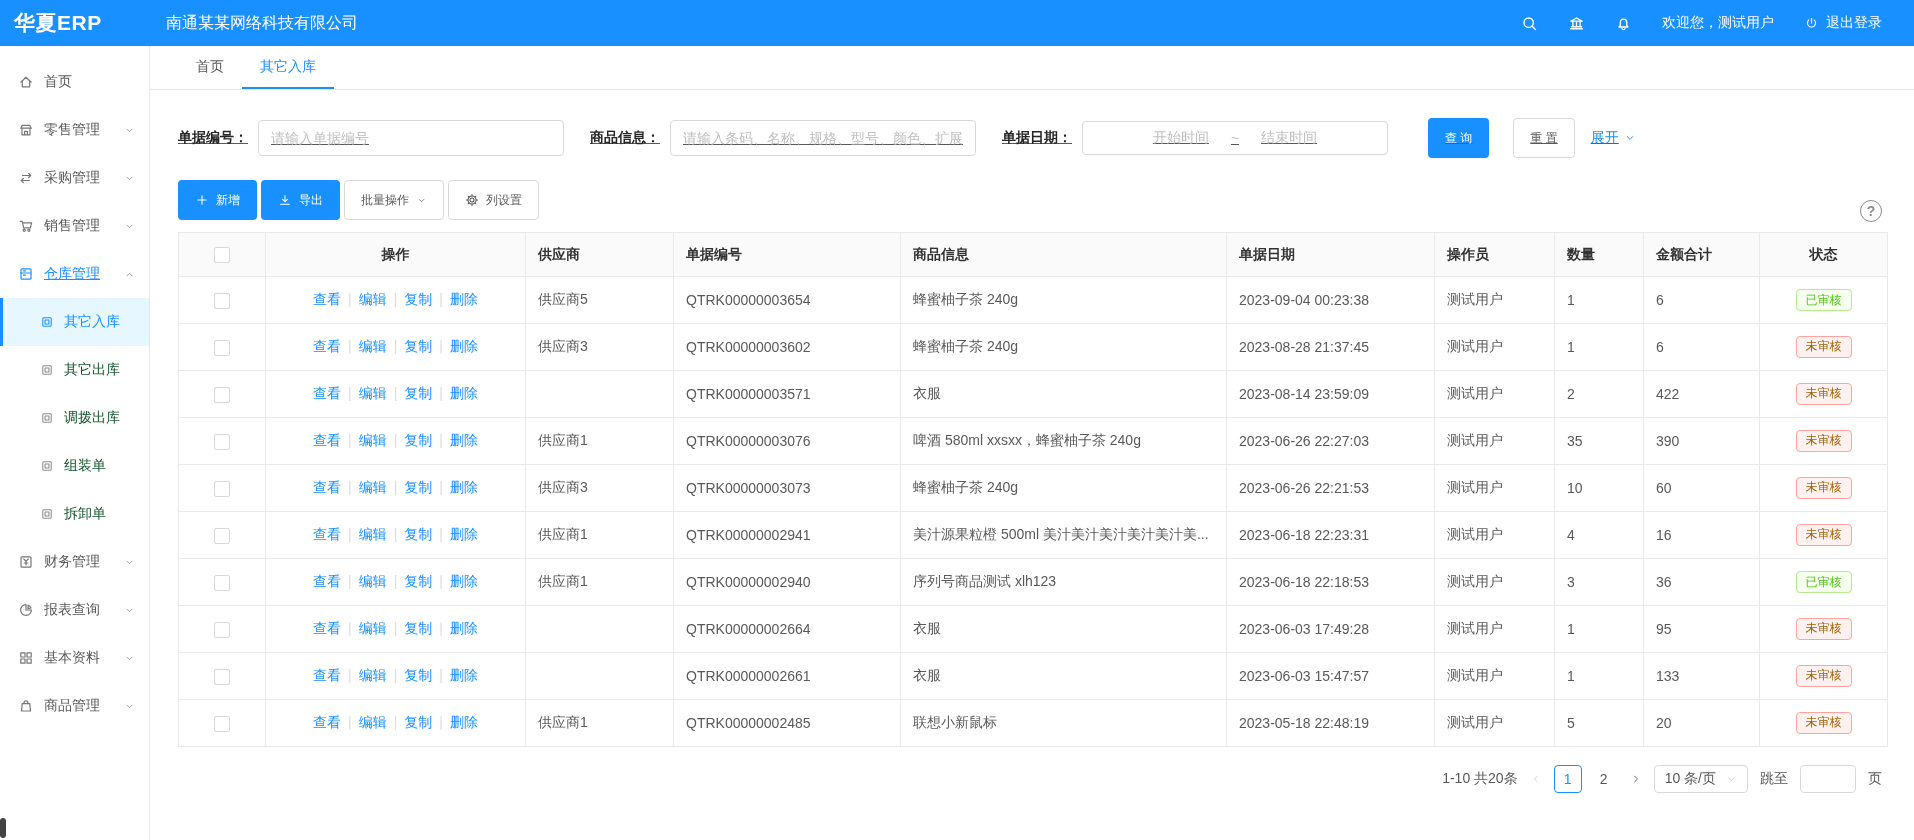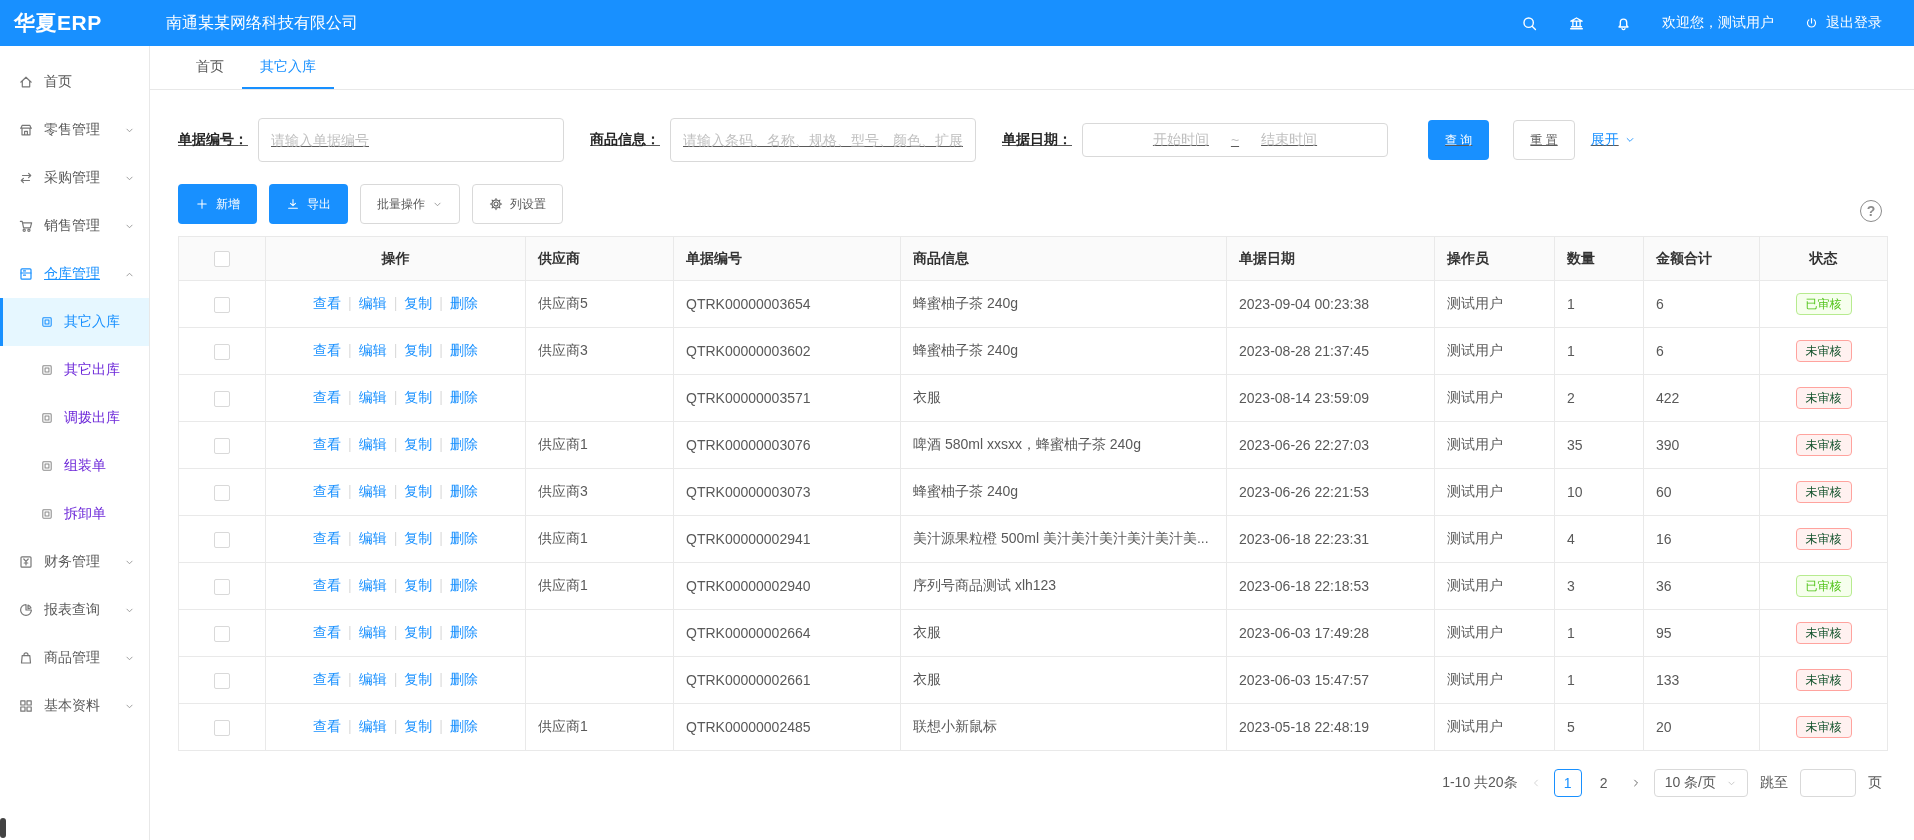--- a/index.html
+++ b/index.html
@@ -22,64 +22,64 @@
 
   
   .layout { display:flex; height:794px; }
   .sidebar { width:150px; flex:none; border-right:1px solid #e8e8e8; padding-top:12px; position:relative; background:#fff; }
   .side-item { display:flex; align-items:center; height:48px; padding:0 14px 0 18px; cursor:pointer; color:#595959; }
   .side-item .main-ic { width:16px; height:16px; color:#777; }
   .side-lbl { margin-left:10px; font-size:14px; white-space:nowrap; }
   .chev-slot { width:11px; height:11px; color:#8c8c8c; margin-left:auto; }
   .side-item.open { color:#1890ff;text-decoration:underline; }
   .side-item.open .main-ic { color:#1890ff; }
-  .side-sub { display:flex; align-items:center; height:48px; padding-left:37px; cursor:pointer; color:#6d28d9; border-left:3px solid transparent; }
+  .side-sub { display:flex; align-items:center; height:48px; padding-left:37px; cursor:pointer; color:#14532d; border-left:3px solid transparent; }
   .side-sub .main-ic { width:14px; height:14px; color:#8c8c8c; }
   .side-sub.active { background:#e6f7ff; color:#1890ff; border-left-color:#1890ff; }
   .side-sub.active .main-ic { color:#1890ff; }
   .scroll-thumb { position:absolute; left:0; bottom:2px; width:6px; height:20px; background:#424242; border-radius:3px; }
 
   
   .main { flex:1; min-width:0; }
   .tabbar { height:44px; border-bottom:1px solid #e8e8e8; display:flex; align-items:stretch; padding-left:28px; }
   .tab { display:flex; align-items:center; padding:0 18px; font-size:14px; color:#595959; cursor:pointer; border-bottom:2px solid transparent; }
   .tab.active { color:#1890ff; border-bottom-color:#1890ff; }
 
   
   .content { padding:0 28px; position:relative; }
 
   .filter-row { display:flex; align-items:center; margin-top:28px;text-decoration:underline; }
   .f-group { display:flex; align-items:center; margin-right:26px; }
   .f-label { font-weight:bold; color:#262626; margin-right:10px; white-space:nowrap; }
-  .f-input { width:306px; height:44px; border:1px solid #d9d9d9; border-radius:4px; padding:0 12px; font-size:14px; color:#595959; font-family:inherit; outline:none; }
+  .f-input { width:306px; height:36px; border:1px solid #d9d9d9; border-radius:4px; padding:0 12px; font-size:14px; color:#595959; font-family:inherit; outline:none; }
   .f-input::placeholder { color:#bfbfbf; }
   .daterange { width:306px; height:34px; border:1px solid #d9d9d9; border-radius:4px; display:flex; align-items:center; justify-content:center; gap:22px; color:#bfbfbf; cursor:pointer; background:#fff; }
   .btn { height:40px; border-radius:4px; font-size:12px; padding:0 16px; display:inline-flex; align-items:center; gap:7px; cursor:pointer; border:1px solid transparent; background:#fff; font-family:inherit; }
   .btn-primary { background:#1890ff; color:#fff; }
   .btn-plain { border-color:#d9d9d9; color:#595959; }
   .btn .islot { width:14px; height:14px; }
   .search-btn { margin-left:40px; }
   .reset-btn { margin-left:24px; }
   .expand-link { margin-left:16px; color:#1890ff; display:inline-flex; align-items:center; gap:5px; cursor:pointer; }
   .expand-link .islot { width:12px; height:12px; }
 
-  .toolbar-row { display:flex; align-items:flex-start; margin-top:22px; gap:12px; }
+  .toolbar-row { display:flex; align-items:flex-start; margin-top:22px; gap:4px; }
   .help { position:absolute; right:32px; top:82px; width:22px; height:22px; border:1.6px solid #8c8c8c; border-radius:50%; color:#8c8c8c; display:flex; align-items:center; justify-content:center; font-size:14px; font-weight:bold; cursor:pointer; }
 
   
   table.grid { margin-top:12px; border-collapse:collapse; table-layout:fixed; width:1709px; }
   .grid th, .grid td { border:1px solid #e9e9e9; padding:0 12px; font-size:14px; overflow:hidden; white-space:nowrap; text-overflow:ellipsis; }
   .grid th { background:#fafafa; height:44px; color:#333; font-weight:700; text-align:left; }
   .grid td { height:47px; color:#595959; background:#fff; }
   .cell-center { text-align:center !important; }
   .op { color:#1890ff; cursor:pointer; text-decoration:none; }
   .sep { color:#dcdcdc; margin:0 7px; }
   .badge { display:inline-block; font-size:12px; line-height:1; padding:4px 9px; border-radius:4px; border:1px solid; }
   .badge.approved { color:#52c41a; background:#f6ffed; border-color:#b7eb8f; }
-  .badge.unapproved { color:#14532d; background:#fff1f0; border-color:#ffa39e; }
+  .badge.unapproved { color:#a16207; background:#fff1f0; border-color:#ffa39e;font-family:Liberation Mono, monospace; }
   .cb { width:16px; height:16px; border:1px solid #d9d9d9; border-radius:2px; display:inline-block; background:#fff; vertical-align:middle; cursor:pointer; }
 
   
   .pagination { display:flex; align-items:center; justify-content:flex-end; gap:12px; margin-top:18px; padding-right:4px; color:#595959; }
   .pg-arrow { width:12px; height:12px; cursor:pointer; }
   .pg-arrow.disabled { color:#d0d0d0; cursor:default; }
   .page { min-width:28px; height:28px; line-height:26px; text-align:center; border-radius:4px; cursor:pointer; border:1px solid transparent; }
   .page.cur { border-color:#1890ff; color:#1890ff; }
   .pg-size { height:28px; border:1px solid #d9d9d9; border-radius:4px; display:flex; align-items:center; padding:0 10px; gap:10px; cursor:pointer; }
   .pg-size .islot { width:11px; height:11px; color:#bfbfbf; }
@@ -257,41 +257,41 @@
         <span class="side-lbl">报表查询</span>
         <span class="islot chev-slot">
           <svg viewBox="0 0 16 16" aria-hidden="true">
             <path d="M4.2 6 L8 9.8 L11.8 6"></path>
           </svg>
         </span>
       </div>
       <div class="side-item">
         <span class="islot main-ic">
           <svg viewBox="0 0 16 16" aria-hidden="true">
-            <path d="M4.2 5.6 H11.8 L12.5 13 H3.5 Z"></path>
-            <path d="M6 5.6 V4.8 A2 2 0 0 1 10 4.8 V5.6"></path>
-          </svg>
-        </span>
-        <span class="side-lbl">商品管理</span>
-        <span class="islot chev-slot">
-          <svg viewBox="0 0 16 16" aria-hidden="true">
-            <path d="M4.2 6 L8 9.8 L11.8 6"></path>
-          </svg>
-        </span>
-      </div>
-      <div class="side-item">
-        <span class="islot main-ic">
-          <svg viewBox="0 0 16 16" aria-hidden="true">
             <rect x="2.8" y="2.8" width="4.2" height="4.2"></rect>
             <rect x="9" y="2.8" width="4.2" height="4.2"></rect>
             <rect x="2.8" y="9" width="4.2" height="4.2"></rect>
             <rect x="9" y="9" width="4.2" height="4.2"></rect>
           </svg>
         </span>
         <span class="side-lbl">基本资料</span>
+        <span class="islot chev-slot">
+          <svg viewBox="0 0 16 16" aria-hidden="true">
+            <path d="M4.2 6 L8 9.8 L11.8 6"></path>
+          </svg>
+        </span>
+      </div>
+      <div class="side-item">
+        <span class="islot main-ic">
+          <svg viewBox="0 0 16 16" aria-hidden="true">
+            <path d="M4.2 5.6 H11.8 L12.5 13 H3.5 Z"></path>
+            <path d="M6 5.6 V4.8 A2 2 0 0 1 10 4.8 V5.6"></path>
+          </svg>
+        </span>
+        <span class="side-lbl">商品管理</span>
         <span class="islot chev-slot">
           <svg viewBox="0 0 16 16" aria-hidden="true">
             <path d="M4.2 6 L8 9.8 L11.8 6"></path>
           </svg>
         </span>
       </div>
     </aside>
 
   <main class="main">
     <nav class="tabbar" id="tabbar">

